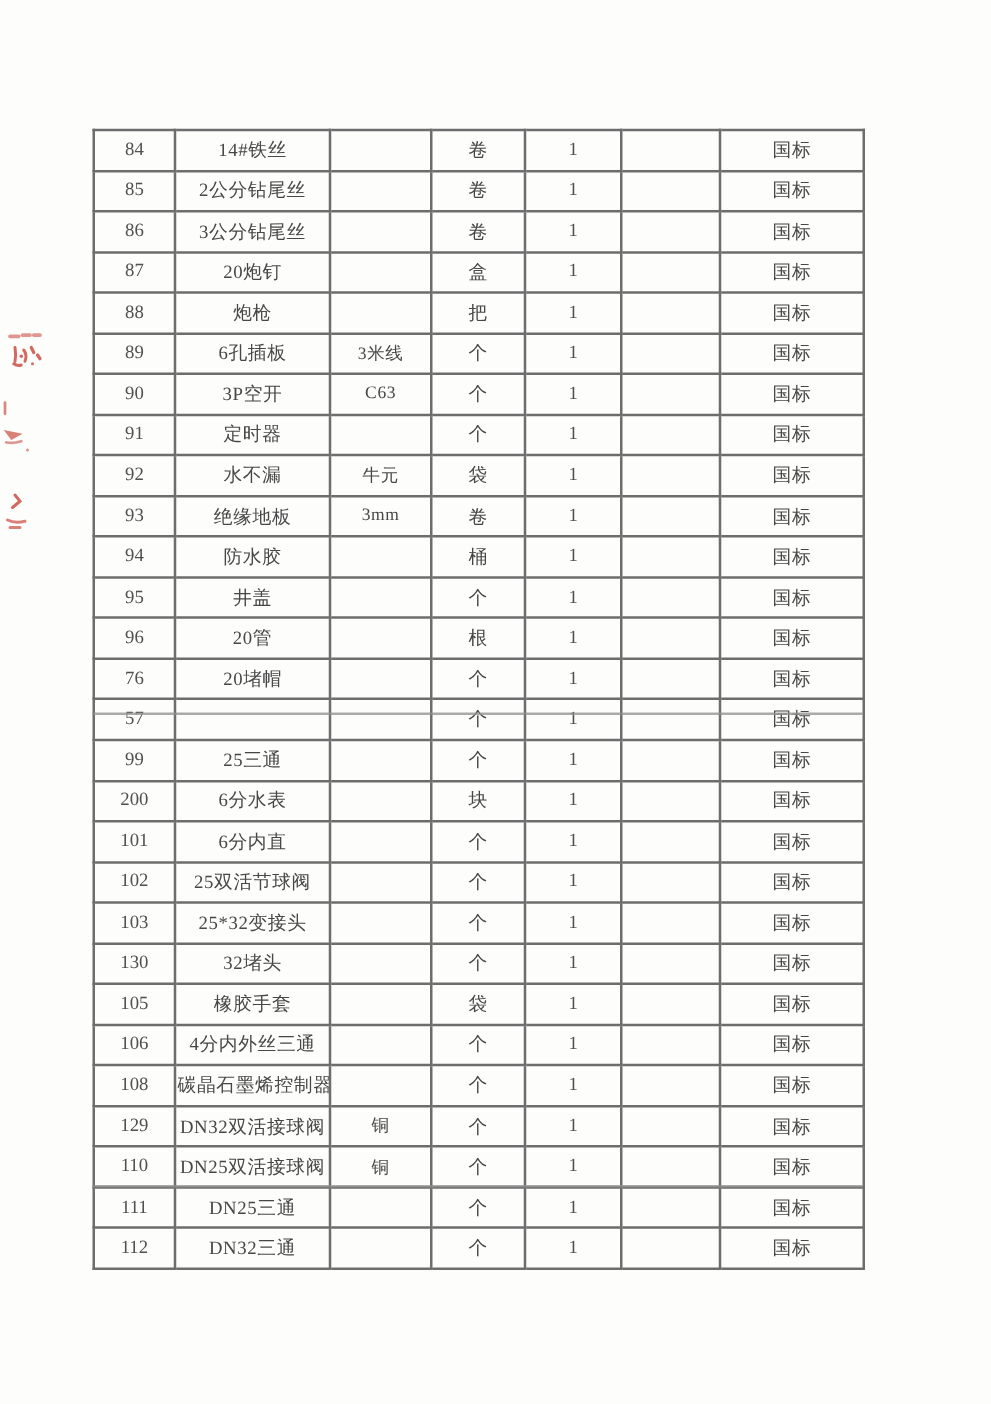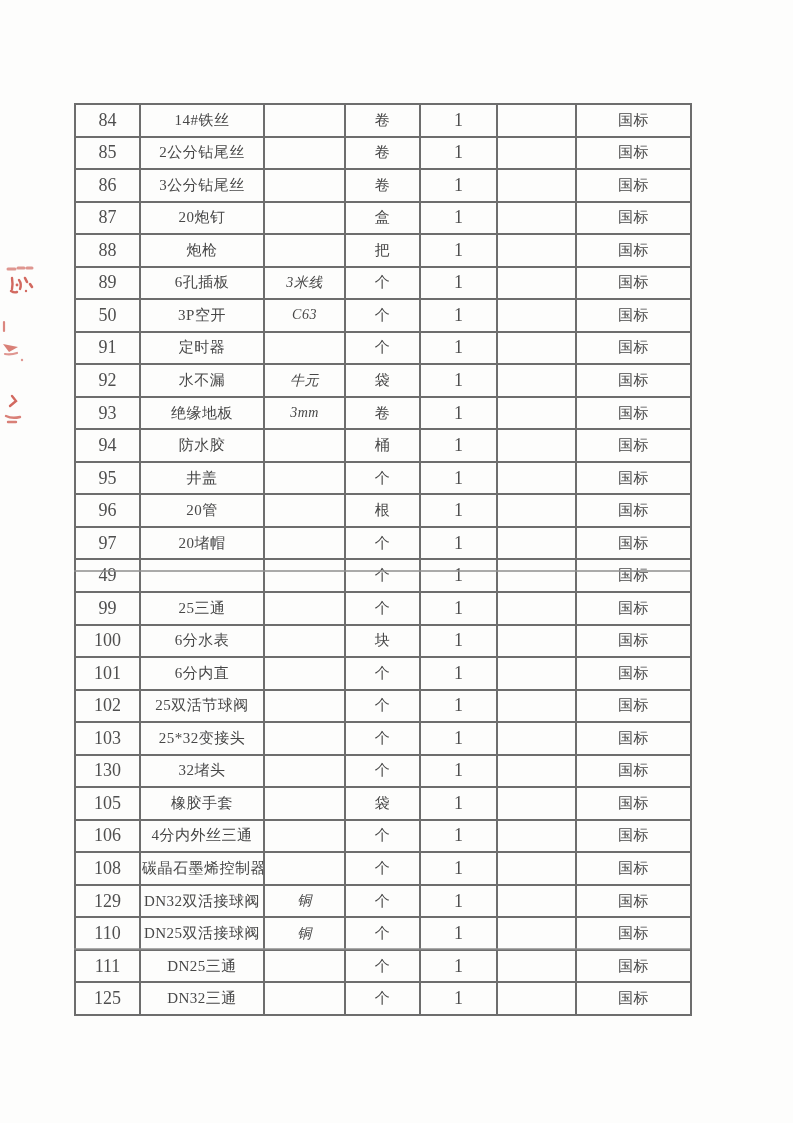--- a/index.html
+++ b/index.html
@@ -32,26 +32,26 @@
     color: #474747;
     letter-spacing: 0.5px;
     white-space: nowrap;
     overflow: hidden;
     padding: 0 1px;
     height: 31.48px;
   }
   table.inv td.col-seq,
   table.inv td.col-qty {
     font-family: "Liberation Serif", "DejaVu Serif", serif;
-    font-size: 18px;
+    font-size: 15px;
     color: #4f4f4f;
     letter-spacing: 0;
   }
   table.inv td.col-name { font-size: 15px; text-align: center; }
-  table.inv td.col-spec { font-size: 14px; font-style: italic; }
+  table.inv td.col-spec { font-size: 14px; }
 
   
   .artifact-line {
     position: absolute;
     left: 74px;
     width: 616px;
     height: 2px;
     background: #8d8d8d;
     opacity: 0.75;
     pointer-events: none;
@@ -129,21 +129,21 @@
         <tr>
           <td class="col-seq">89</td>
           <td class="col-name">6孔插板</td>
           <td class="col-spec">3米线</td>
           <td class="col-unit">个</td>
           <td class="col-qty">1</td>
           <td class="col-blank"></td>
           <td class="col-standard">国标</td>
         </tr>
         <tr>
-          <td class="col-seq">50</td>
+          <td class="col-seq">90</td>
           <td class="col-name">3P空开</td>
           <td class="col-spec">C63</td>
           <td class="col-unit">个</td>
           <td class="col-qty">1</td>
           <td class="col-blank"></td>
           <td class="col-standard">国标</td>
         </tr>
         <tr>
           <td class="col-seq">91</td>
           <td class="col-name">定时器</td>
@@ -192,48 +192,48 @@
         <tr>
           <td class="col-seq">96</td>
           <td class="col-name">20管</td>
           <td class="col-spec"></td>
           <td class="col-unit">根</td>
           <td class="col-qty">1</td>
           <td class="col-blank"></td>
           <td class="col-standard">国标</td>
         </tr>
         <tr>
-          <td class="col-seq">97</td>
+          <td class="col-seq">76</td>
           <td class="col-name">20堵帽</td>
           <td class="col-spec"></td>
           <td class="col-unit">个</td>
           <td class="col-qty">1</td>
           <td class="col-blank"></td>
           <td class="col-standard">国标</td>
         </tr>
         <tr>
-          <td class="col-seq">49</td>
+          <td class="col-seq">57</td>
           <td class="col-name"></td>
           <td class="col-spec"></td>
           <td class="col-unit">个</td>
           <td class="col-qty">1</td>
           <td class="col-blank"></td>
           <td class="col-standard">国标</td>
         </tr>
         <tr>
           <td class="col-seq">99</td>
           <td class="col-name">25三通</td>
           <td class="col-spec"></td>
           <td class="col-unit">个</td>
           <td class="col-qty">1</td>
           <td class="col-blank"></td>
           <td class="col-standard">国标</td>
         </tr>
         <tr>
-          <td class="col-seq">100</td>
+          <td class="col-seq">200</td>
           <td class="col-name">6分水表</td>
           <td class="col-spec"></td>
           <td class="col-unit">块</td>
           <td class="col-qty">1</td>
           <td class="col-blank"></td>
           <td class="col-standard">国标</td>
         </tr>
         <tr>
           <td class="col-seq">101</td>
           <td class="col-name">6分内直</td>
@@ -318,21 +318,21 @@
         <tr>
           <td class="col-seq">111</td>
           <td class="col-name">DN25三通</td>
           <td class="col-spec"></td>
           <td class="col-unit">个</td>
           <td class="col-qty">1</td>
           <td class="col-blank"></td>
           <td class="col-standard">国标</td>
         </tr>
         <tr>
-          <td class="col-seq">125</td>
+          <td class="col-seq">112</td>
           <td class="col-name">DN32三通</td>
           <td class="col-spec"></td>
           <td class="col-unit">个</td>
           <td class="col-qty">1</td>
           <td class="col-blank"></td>
           <td class="col-standard">国标</td>
         </tr>
       </tbody>
   </table>
 

